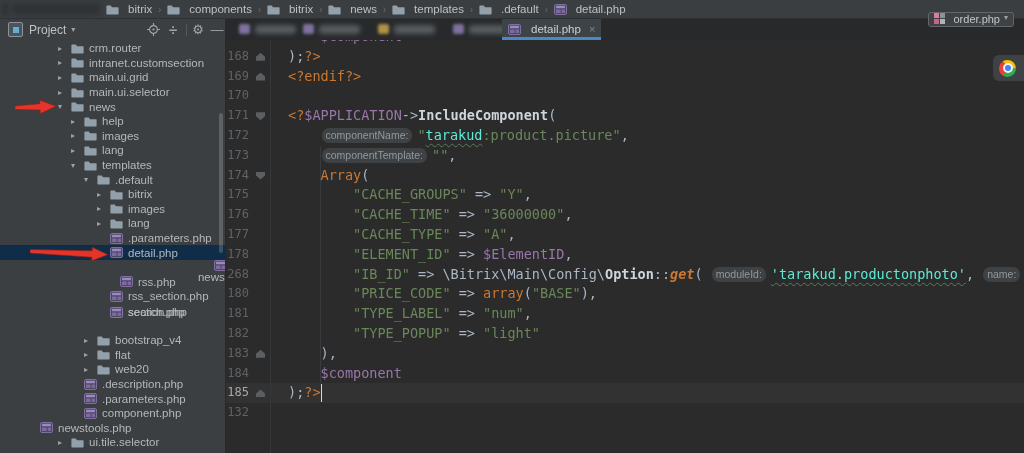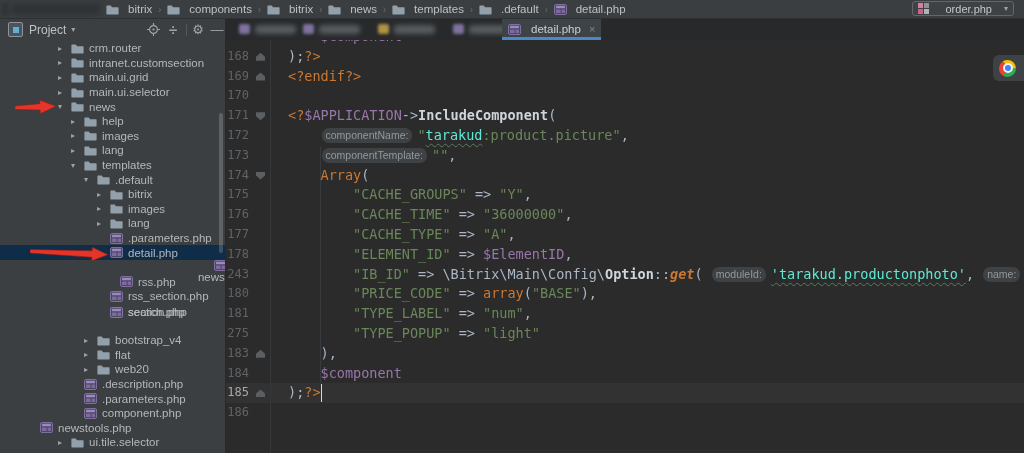--- a/index.html
+++ b/index.html
@@ -5,22 +5,22 @@
   html,body{margin:0;padding:0;background:#2b2b2b;}
   body{width:1024px;height:453px;position:relative;overflow:hidden;
        font-family:"Liberation Sans",sans-serif;-webkit-font-smoothing:antialiased;}
   
   #topbar{position:absolute;left:0;top:0;width:1024px;height:18px;background:#3b3e40;
           border-bottom:1px solid #2e3133;display:flex;align-items:center;z-index:40;}
   .red-block{height:12px;border-radius:2px;background:#303336;filter:blur(2.5px);}
   #crumbs{display:flex;align-items:center;font-size:11.5px;color:#bcc0c3;margin-left:6px;}
   .crumb{display:flex;align-items:center;gap:4px;cursor:default;white-space:nowrap;}
   .crumb-sep{color:#696e71;margin:0 6px;font-size:9px;transform:scaleY(1.3);}
-  #runwidget{position:absolute;right:10px;top:1px;height:13px;border:1px solid #63676a;
-             border-radius:3px;display:flex;align-items:center;gap:12px;padding:0 5px;background:#3f4245;}
+  #runwidget{position:absolute;right:10px;top:12px;height:13px;border:1px solid #63676a;
+             border-radius:3px;display:flex;align-items:flex-start;gap:4px;padding:0 5px;background:#3f4245;}
   #runwidget .lbl{font-size:11px;color:#c3c7ca;}
   #runwidget .caret{font-size:8px;color:#9da2a5;}
   
   #leftpanel{position:absolute;left:0;top:18px;width:225px;height:435px;background:#3c3f41;z-index:20;
              border-right:1px solid #272a2c;}
   #pheader{position:absolute;left:0;top:0;width:100%;height:23px;display:flex;align-items:center;}
   #pheader .ptitle{font-size:12px;color:#bdc1c4;margin-left:6px;}
   #pheader .caret{font-size:8px;color:#9da2a5;margin-left:5px;}
   .hicon{position:absolute;top:2px;width:18px;height:18px;display:flex;align-items:center;justify-content:center;
          color:#a0a5a8;font-size:13px;cursor:pointer;}
@@ -520,38 +520,38 @@
       <div class="fm down" style="top: 131.6px;"></div>
       <div class="cline" style="top: 125.6px;"><span class="tk-p">    </span><span class="tk-o">Array</span><span class="tk-p">(</span></div>
       <div class="lnum" style="top: 145.4px;">175</div>
       <div class="cline" style="top: 145.4px;"><span class="tk-p">        </span><span class="tk-s">"CACHE_GROUPS"</span><span class="tk-p"> =&gt; </span><span class="tk-s">"Y"</span><span class="tk-p">,</span></div>
       <div class="lnum" style="top: 165.2px;">176</div>
       <div class="cline" style="top: 165.2px;"><span class="tk-p">        </span><span class="tk-s">"CACHE_TIME"</span><span class="tk-p"> =&gt; </span><span class="tk-s">"36000000"</span><span class="tk-p">,</span></div>
       <div class="lnum" style="top: 185px;">177</div>
       <div class="cline" style="top: 185px;"><span class="tk-p">        </span><span class="tk-s">"CACHE_TYPE"</span><span class="tk-p"> =&gt; </span><span class="tk-s">"A"</span><span class="tk-p">,</span></div>
       <div class="lnum" style="top: 204.8px;">178</div>
       <div class="cline" style="top: 204.8px;"><span class="tk-p">        </span><span class="tk-s">"ELEMENT_ID"</span><span class="tk-p"> =&gt; </span><span class="tk-v">$ElementID</span><span class="tk-p">,</span></div>
-      <div class="lnum" style="top: 224.6px;">243</div>
+      <div class="lnum" style="top: 224.6px;">268</div>
       <div class="cline" style="top: 224.6px;"><span class="tk-p">        </span><span class="tk-s">"IB_ID"</span><span class="tk-p"> =&gt; \Bitrix\Main\Config\</span><span class="tk-f">Option</span><span class="tk-p">::</span><span class="tk-g">get</span><span class="tk-p">( </span><span class="chip">moduleId:</span><span class="tk-w">'tarakud.productonphoto'</span><span class="tk-p">, </span><span class="chip">name:</span></div>
       <div class="lnum" style="top: 244.4px;">180</div>
       <div class="cline" style="top: 244.4px;"><span class="tk-p">        </span><span class="tk-s">"PRICE_CODE"</span><span class="tk-p"> =&gt; </span><span class="tk-o">array</span><span class="tk-p">(</span><span class="tk-s">"BASE"</span><span class="tk-p">),</span></div>
       <div class="lnum" style="top: 264.2px;">181</div>
       <div class="cline" style="top: 264.2px;"><span class="tk-p">        </span><span class="tk-s">"TYPE_LABEL"</span><span class="tk-p"> =&gt; </span><span class="tk-s">"num"</span><span class="tk-p">,</span></div>
-      <div class="lnum" style="top: 284px;">275</div>
+      <div class="lnum" style="top: 284px;">182</div>
       <div class="cline" style="top: 284px;"><span class="tk-p">        </span><span class="tk-s">"TYPE_POPUP"</span><span class="tk-p"> =&gt; </span><span class="tk-s">"light"</span></div>
       <div class="lnum" style="top: 303.8px;">183</div>
       <div class="fm up" style="top: 309.8px;"></div>
       <div class="cline" style="top: 303.8px;"><span class="tk-p">    </span><span class="tk-p">),</span></div>
       <div class="lnum" style="top: 323.6px;">184</div>
       <div class="cline" style="top: 323.6px;"><span class="tk-p">    </span><span class="tk-v">$component</span></div>
       <div class="hl" style="top: 343.4px;"></div>
       <div class="lnum cur" style="top: 343.4px;">185</div>
       <div class="fm up" style="top: 349.4px;"></div>
       <div class="cline" style="top: 343.4px;"><span class="tk-p">);</span><span class="tk-o">?&gt;</span></div>
-      <div class="lnum" style="top: 363.2px;">186</div>
+      <div class="lnum" style="top: 363.2px;">132</div>
       <div class="cline" style="top: 363.2px;"></div>
       <div id="indentguide" style="top: 105.8px; height: 237.6px;"></div>
       <div id="caret" style="left: 95.508px; top: 344.4px;"></div>
     </div>
   <div id="browserbar">
     <span class="chrome">
         <span class="chrome-c"></span>
       </span>
 
   </div>

